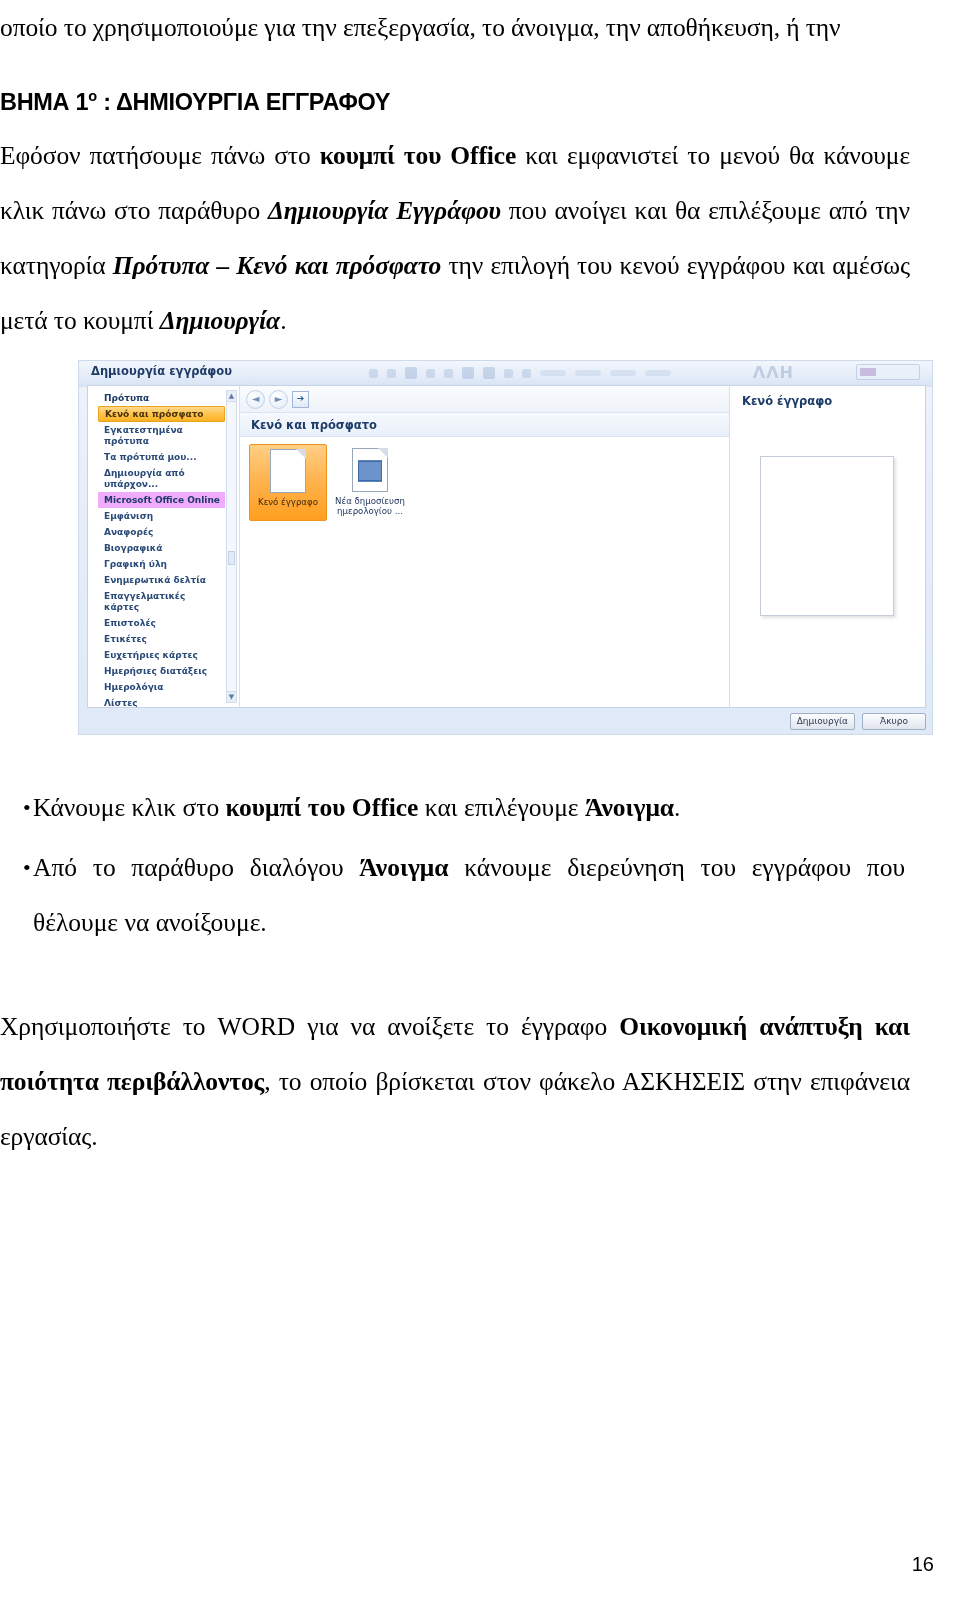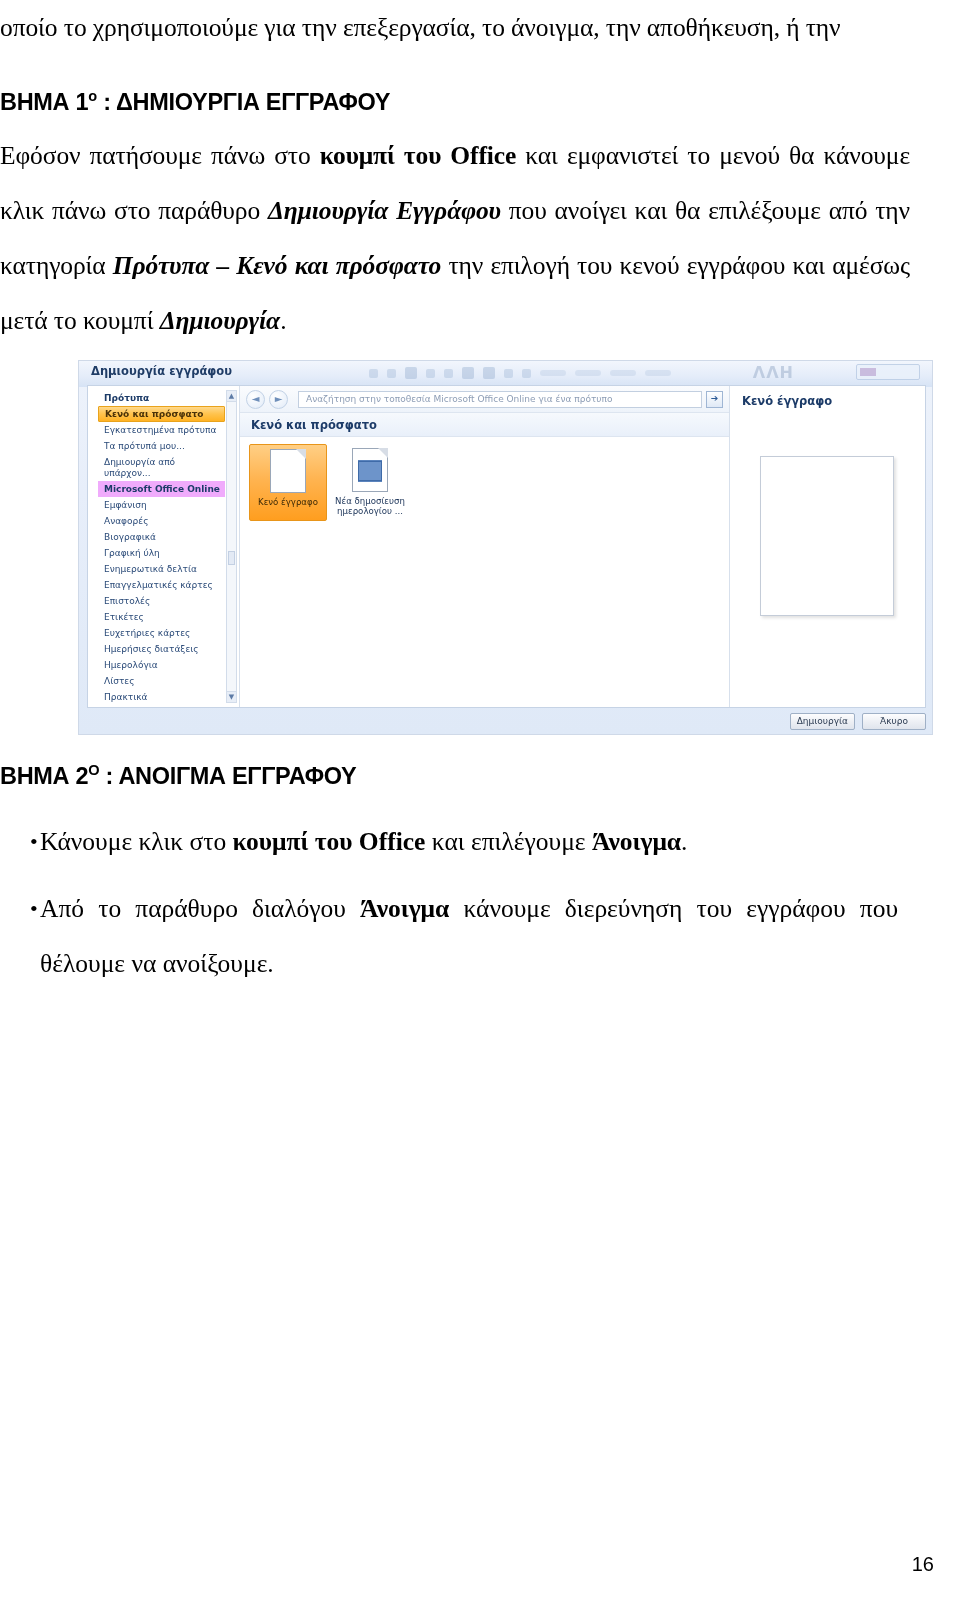--- a/index.html
+++ b/index.html
@@ -74,21 +74,21 @@
     margin: 0;
     padding: 0;
   }
   ul.bullets > li {
     position: relative;
     font-size: 25.5px;
     line-height: 55px;
     text-align: justify;
     padding-left: 28px;
     padding-right: 25px;
-    margin: 12px;
+    margin: 5px;
   }
   ul.bullets > li::before {
     content: "\2022";
     position: absolute;
     left: 18px;
     top: 0;
     font-size: 22px;
     line-height: 55px;
   }
 
@@ -181,20 +181,21 @@
   }
   .sb .sb-list {
     padding: 0 14px 0 10px;
   }
   .sb-item {
     font-size: 9px;
     line-height: 11px;
     color: #2a4a78;
     padding: 2.5px 4px 2.5px 6px;
     white-space: normal;
+    font-weight: bold;
   }
   .sb-item.head {
     font-weight: bold;
     color: #1c3b68;
   }
   .sb-item.sel {
     background: linear-gradient(180deg,#ffd98c 0%, #ffc34d 50%, #ffb224 100%);
     border: 1px solid #e9a31c;
     font-weight: bold;
     color: #4a3208;
@@ -453,23 +454,20 @@
             <div class="arrow">▲</div>
             <div class="thumb"></div>
             <div class="arrow bot">▼</div>
           </div>
         </div>
 
         <div class="mid">
           <div class="mid-toolbar">
             <div class="navbtn">◄</div>
             <div class="navbtn">►</div>
-            <div class="searchbox">
-              <span class="ph">Αναζήτηση στην τοποθεσία Microsoft Office Online για ένα πρότυπο</span>
-            </div>
             <div class="gobtn">➔</div>
           </div>
           <div class="mid-secthead">Κενό και πρόσφατο</div>
           <div class="tiles">
             <div class="tile sel">
               <div class="docicon"></div>
               <div class="tlabel">Κενό έγγραφο</div>
             </div>
             <div class="tile">
               <div class="docicon cal">
@@ -487,30 +485,30 @@
       </div>
 
       <div class="dlg-footer">
         <div class="dlgbtn">Δημιουργία</div>
         <div class="dlgbtn">Άκυρο</div>
       </div>
     </div>
 
     <div class="spacer-28"></div>
 
-    <h2 class="heading"><span>ΒΗΜΑ 2</span><sup>Ο</sup><span> : ΑΝΟΙΓΜΑ ΕΓΓΡΑΦΟΥ</span></h2>
 
     <div class="spacer-12"></div>
 
     <ul class="bullets">
       <li><span>Κάνουμε κλικ στο </span><b>κουμπί του Office</b><span> και επιλέγουμε </span><b>Άνοιγμα</b><span>.</span></li>
 
       <li><span>Από το παράθυρο διαλόγου </span><b>Άνοιγμα</b><span> κάνουμε διερεύνηση του εγγράφου που θέλουμε να ανοίξουμε</span><span>.</span></li>
 
     </ul>
 
     <div class="spacer-44"></div>
 
+    <p class="para"><span>Χρησιμοποιήστε το WORD για να ανοίξετε το έγγραφο </span><b>Οικονομική ανάπτυξη και ποιότητα περιβάλλοντος</b><span>, το οποίο βρίσκεται στον φάκελο ΑΣΚΗΣΕΙΣ στην επιφάνεια εργασίας.</span></p>
 
   </div>
 
   <div class="pageno">16</div>
 </div>
 
 </body></html>

